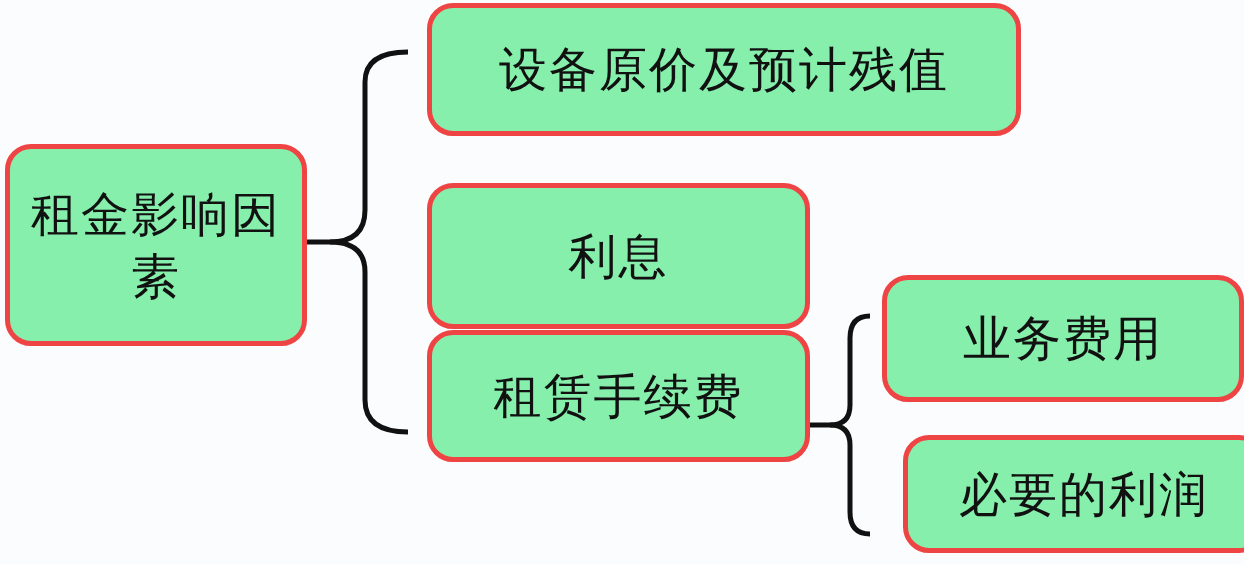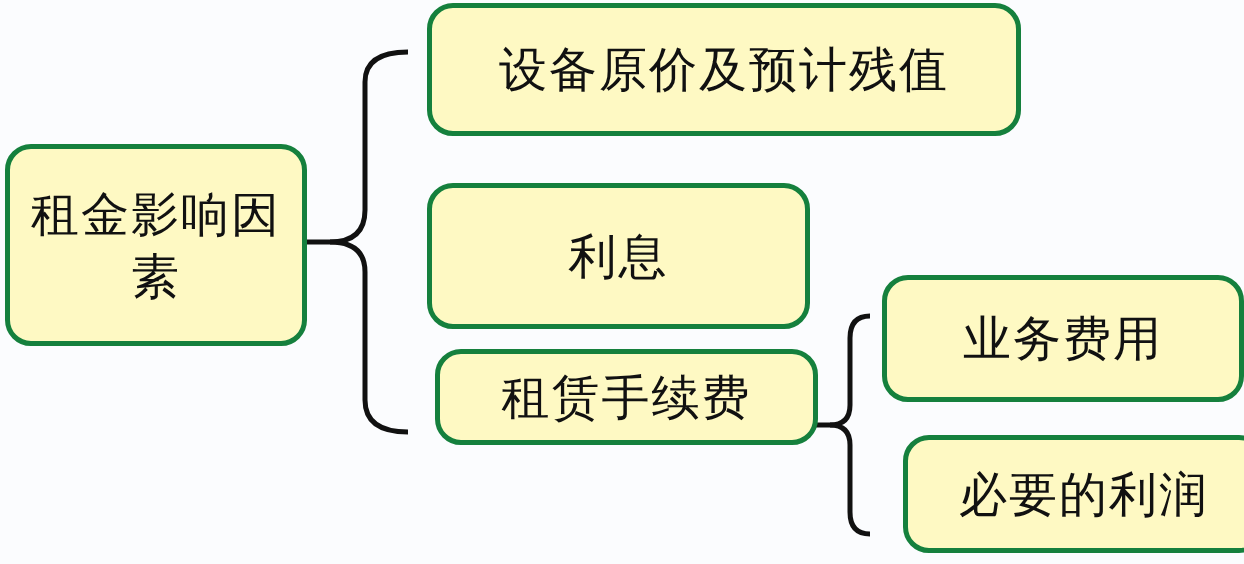--- a/index.html
+++ b/index.html
@@ -6,36 +6,36 @@
     body {
       width: 1244px; height: 564px;
       background: #fbfcfe;
       position: relative;
       overflow: hidden;
       font-family: "DejaVu Sans", "Liberation Sans", sans-serif;
     }
     .node {
       position: absolute;
       box-sizing: border-box;
-      border: 5px solid #15803d;
+      border: 5px solid #ef4444;
       border-radius: 26px;
-      background: #fef9c3;
+      background: #86efac;
       display: flex;
       align-items: center;
       justify-content: center;
       text-align: center;
       color: #111;
       font-size: 48px;
       line-height: 1.3;
       letter-spacing: 2px;
     }
     #root { left: 5px; top: 144px; width: 302px; height: 202px; padding: 0 20px; }
     #n1 { left: 427px; top: 3px; width: 594px; height: 133px; }
     #n2 { left: 427px; top: 183px; width: 383px; height: 146px; }
-    #n3 { left: 427px; top: 349px; width: 383px; height: 96px; margin-left: 8px; }
+    #n3 { left: 427px; top: 330px; width: 383px; height: 132px; }
     #n31 { left: 882px; top: 275px; width: 362px; height: 127px; }
     #n32 { left: 882px; top: 435px; width: 362px; height: 118px; margin-left: 21px; }
     svg.links { position: absolute; left: 0; top: 0; }
   </style>
 </head>
 <body>
 
 <svg class="links" width="1244" height="564">
 
   <path d="M307 242 L330 242 Q365 242 365 210 L365 82 Q365 52 408 52" fill="none" stroke="#111" stroke-width="5"></path>

